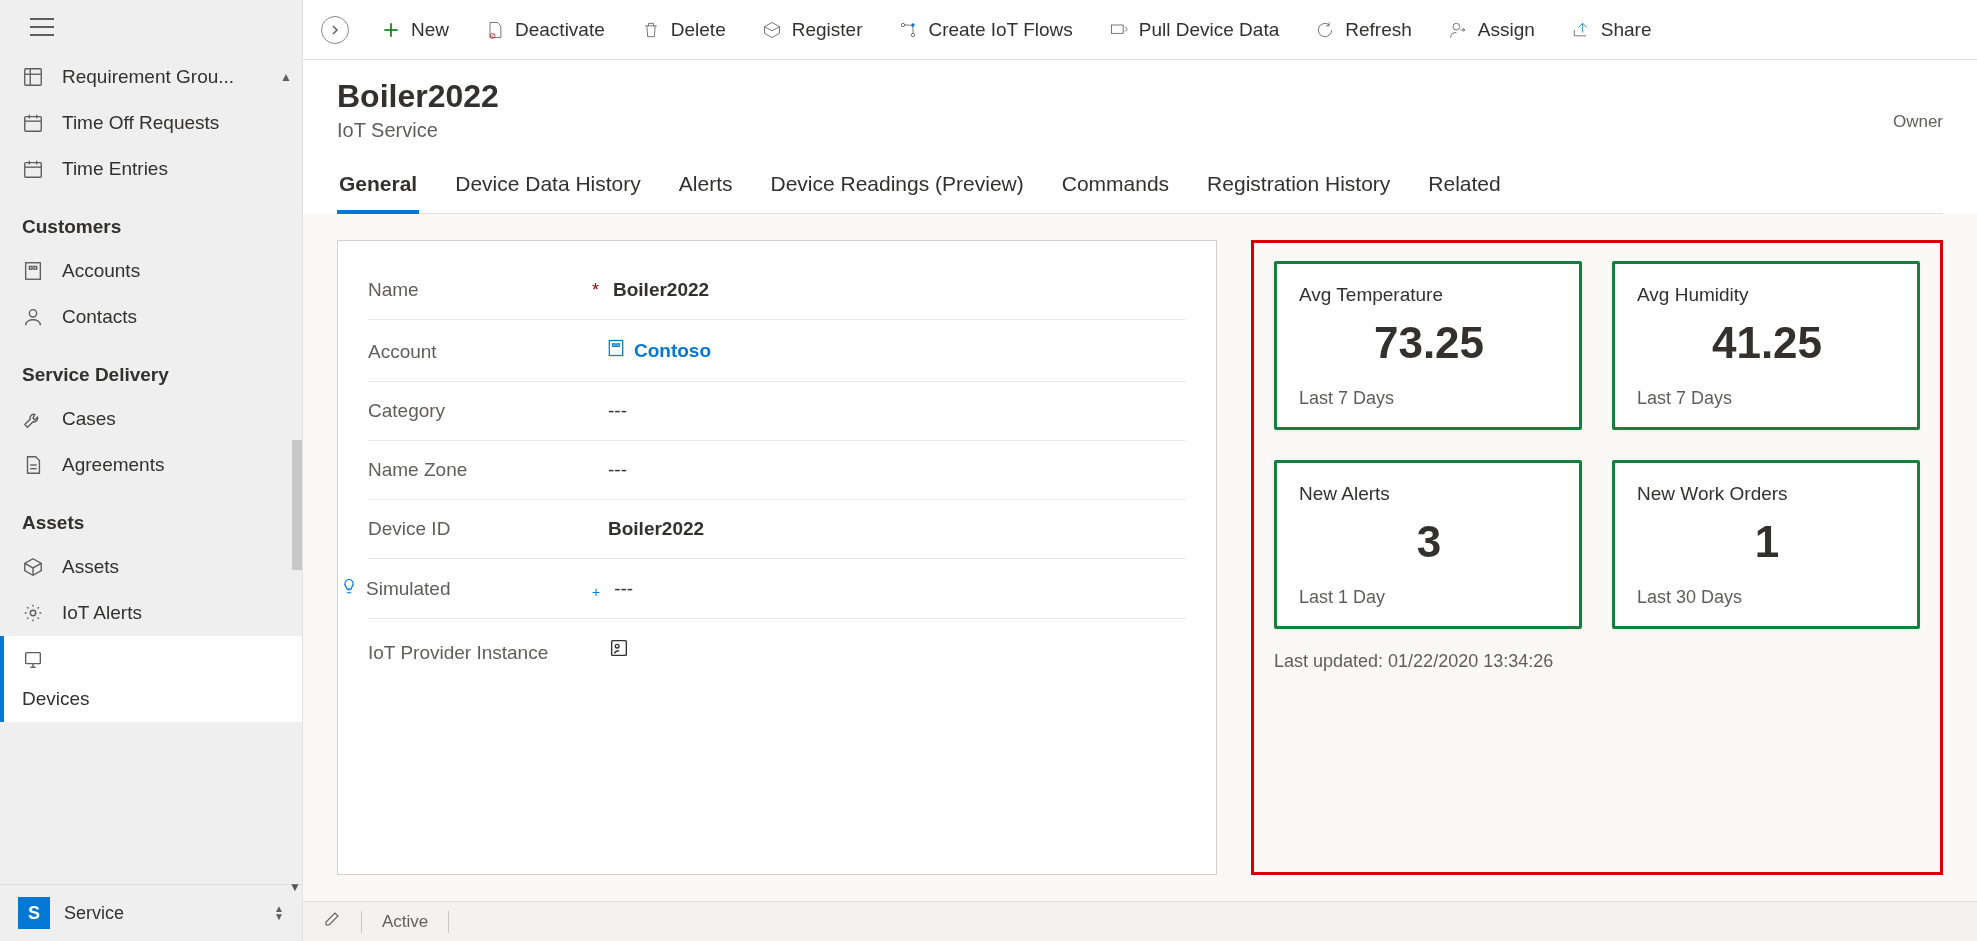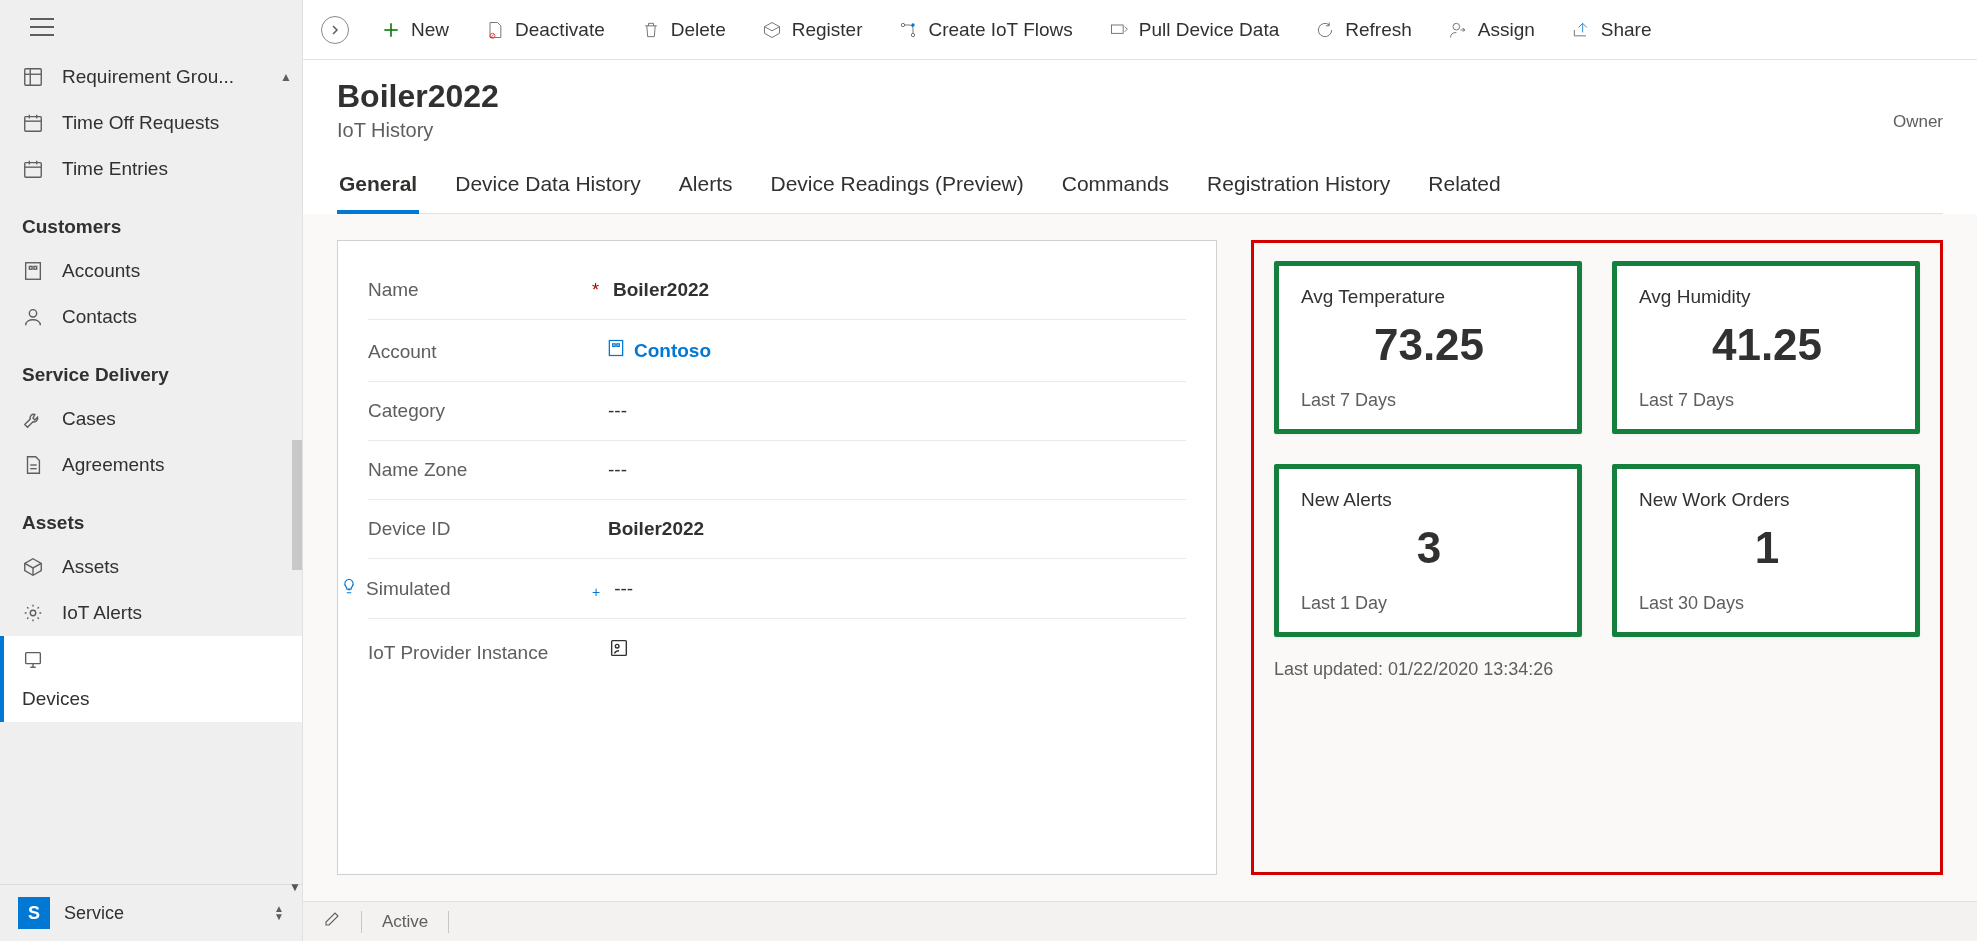--- a/index.html
+++ b/index.html
@@ -55,21 +55,21 @@
 .form-req { color: #a80000; margin-left: -26px; margin-right: 14px; }
 .form-plus { color: #0078d4; font-size: 14px; margin-left: -26px; margin-right: 14px; }
 .form-value { font-size: 19px; font-weight: 600; color: #323130; display: flex; align-items: center; gap: 8px; }
 .form-value.link { color: #0078d4; }
 .form-value.dash { font-weight: 400; color: #323130; }
 .bulb-icon svg { stroke: #0078d4; fill: none; }
 
 
 .cards-panel { flex: 1; border: 3px solid #d40000; padding: 18px 20px 12px 20px; background: #faf9f8; }
 .cards-grid { display: grid; grid-template-columns: 1fr 1fr; gap: 30px; }
-.metric-card { background: #fff; border: 5px solid #15803d; border-radius: 2px; padding: 20px 20px 18px 22px; box-shadow: 0 1px 3px rgba(0,0,0,0.06); }
+.metric-card { background: #fff; border: 3px solid #15803d; border-radius: 2px; padding: 20px 20px 18px 22px; box-shadow: 0 1px 3px rgba(0,0,0,0.06); }
 .metric-title { font-size: 19px; color: #323130; margin-bottom: 12px; }
 .metric-value { font-size: 44px; font-weight: 600; text-align: center; margin: 10px 0 20px 0; }
 .metric-period { font-size: 18px; color: #605e5c; }
 .last-updated { font-size: 18px; color: #605e5c; margin-top: 22px; }
 
 
 .statusbar { background: #f3f2f1; border-top: 1px solid #e1e1e1; height: 40px; display: flex; align-items: center; padding: 0 20px; gap: 20px; font-size: 17px; color: #605e5c; }
 .statusbar .divider { width: 1px; height: 22px; background: #c8c6c4; }
 </style>
 </head>
@@ -284,21 +284,21 @@
         <svg viewBox="0 0 24 24">
             <path d="M4 12v7h14" fill="none" stroke="#605e5c"></path>
             <path d="M9 9l5-5 5 5M14 4v11" fill="none" stroke="#0078d4"></path>
           </svg>
         <span>Share</span>
       </div>
     </div>
 
     <div class="record-header">
       <div class="record-title">Boiler2022</div>
-      <div class="record-sub">IoT History</div>
+      <div class="record-sub">IoT Service</div>
       <div class="owner-label">Owner</div>
 
       <div class="tabs">
         <div class="tab active">General</div>
         <div class="tab">Device Data History</div>
         <div class="tab">Alerts</div>
         <div class="tab">Device Readings (Preview)</div>
         <div class="tab">Commands</div>
         <div class="tab">Registration History</div>
         <div class="tab">Related</div>

